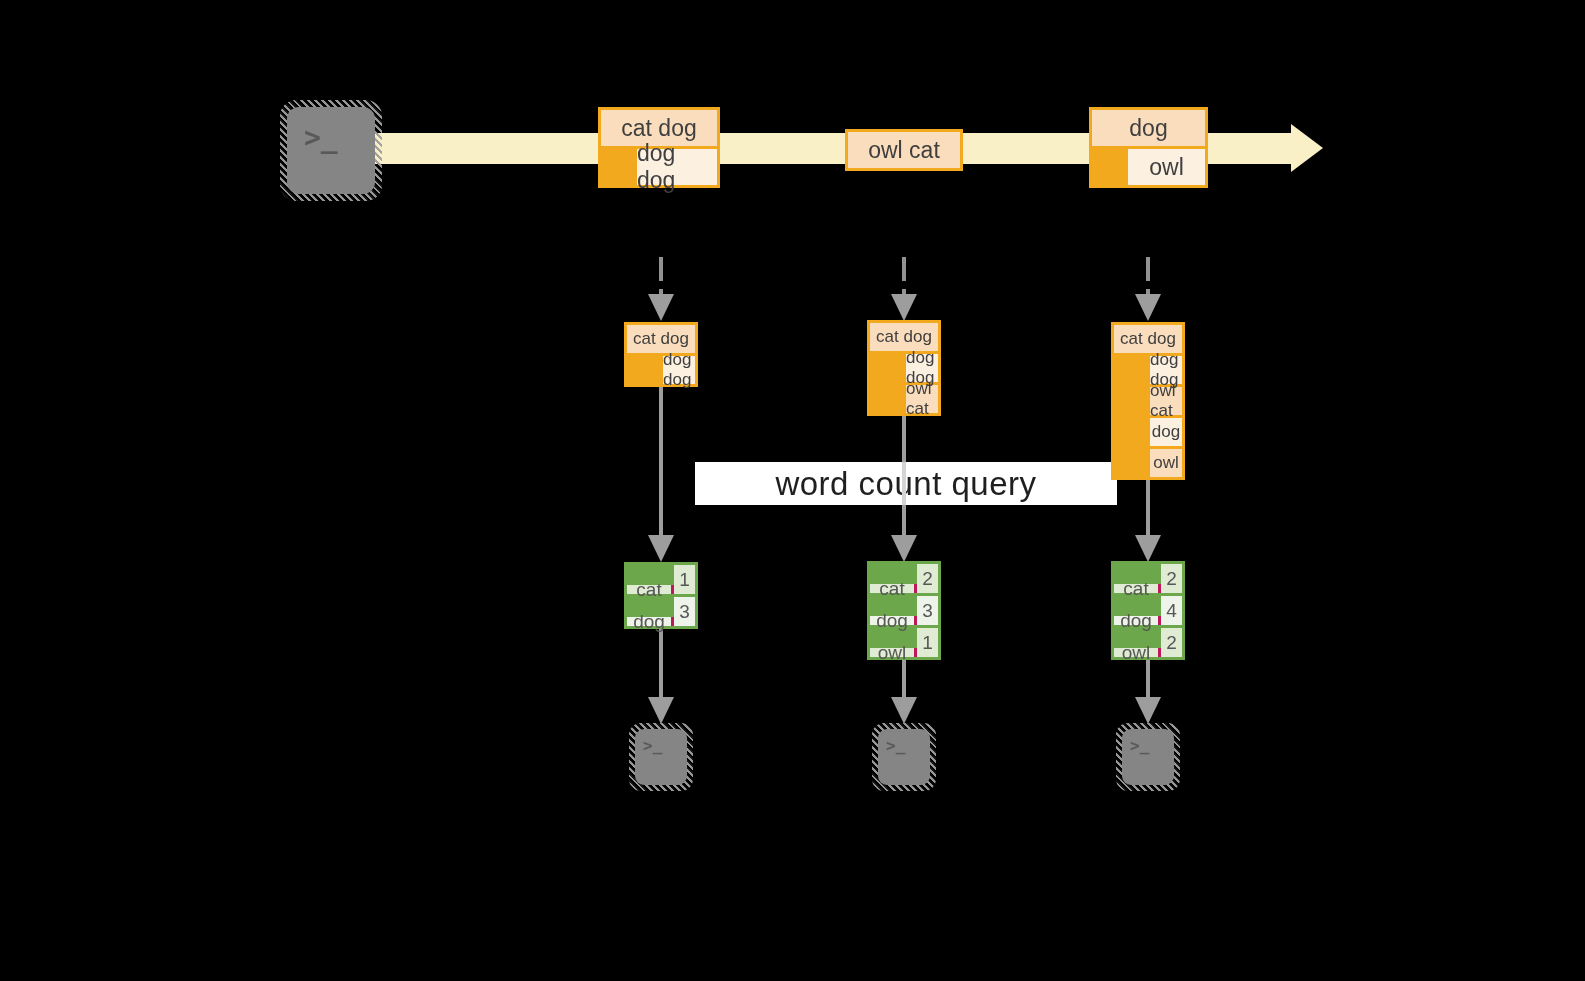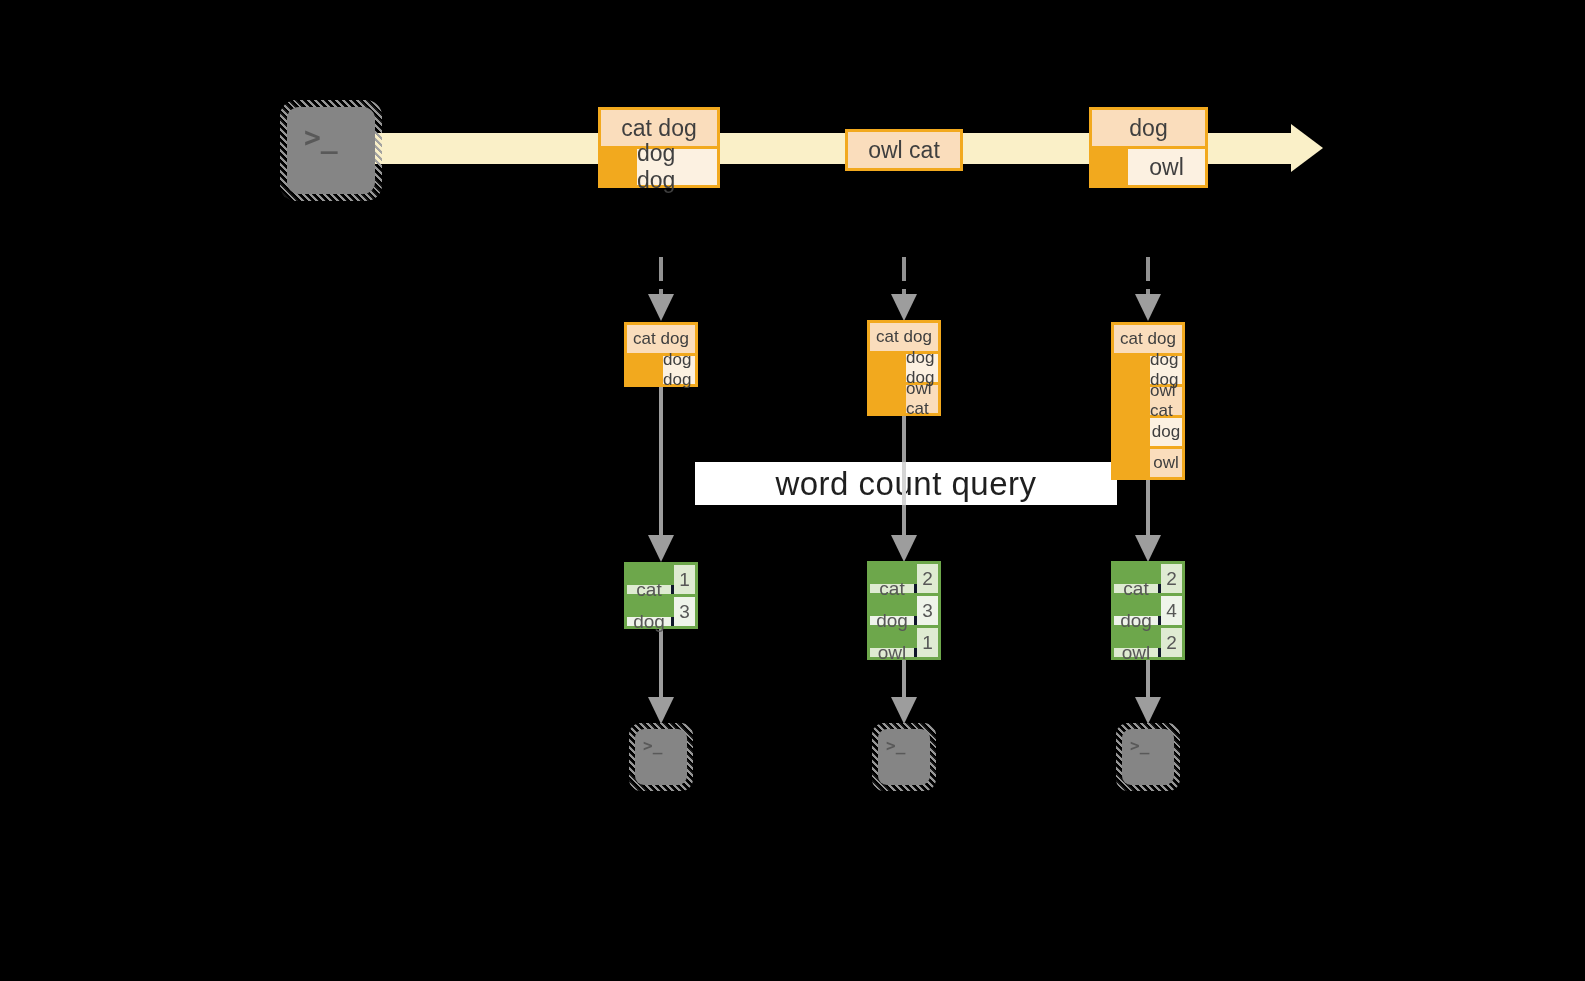--- a/index.html
+++ b/index.html
@@ -17,21 +17,21 @@
   .orow{display:flex;align-items:center;justify-content:center;color:#3F3F3F;}
   .orow.big{height:36px;font-size:23px;}
   .orow.small{height:28px;font-size:17px;}
   .orow + .orow{border-top:3px solid #F2A91E;margin-left:36px;}
   .peach{background:#FADDBC;}
   .cream{background:#FCF1E1;}
   
   .gtable{position:absolute;border:3px solid #6DA74B;box-sizing:border-box;width:74px;z-index:4;background:#6DA74B;}
   .grow{display:flex;height:29px;color:#575757;font-size:19px;}
   .grow + .grow{border-top:3px solid #6DA74B;}
-  .gword{width:44px;border-right:3px solid #0f172a;display:flex;align-items:center;justify-content:center;margin-top:20px;}
+  .gword{width:44px;border-right:3px solid #be185d;display:flex;align-items:center;justify-content:center;margin-top:20px;}
   .gnum{flex:1;display:flex;align-items:center;justify-content:center;}
   .gdark .gword,.gdark .gnum{background:#DFEBD2;}
   .glight .gword,.glight .gnum{background:#EFF4EA;}
   
   .vline{position:absolute;width:4px;background:#9D9D9D;z-index:2;}
   .vdash{position:absolute;width:4px;z-index:2;
     background:repeating-linear-gradient(180deg,#929292 0 24px,transparent 24px 32px);}
   .ah{position:absolute;width:0;height:0;z-index:2;
     border-left:13px solid transparent;border-right:13px solid transparent;
     border-top:27px solid #9D9D9D;}

